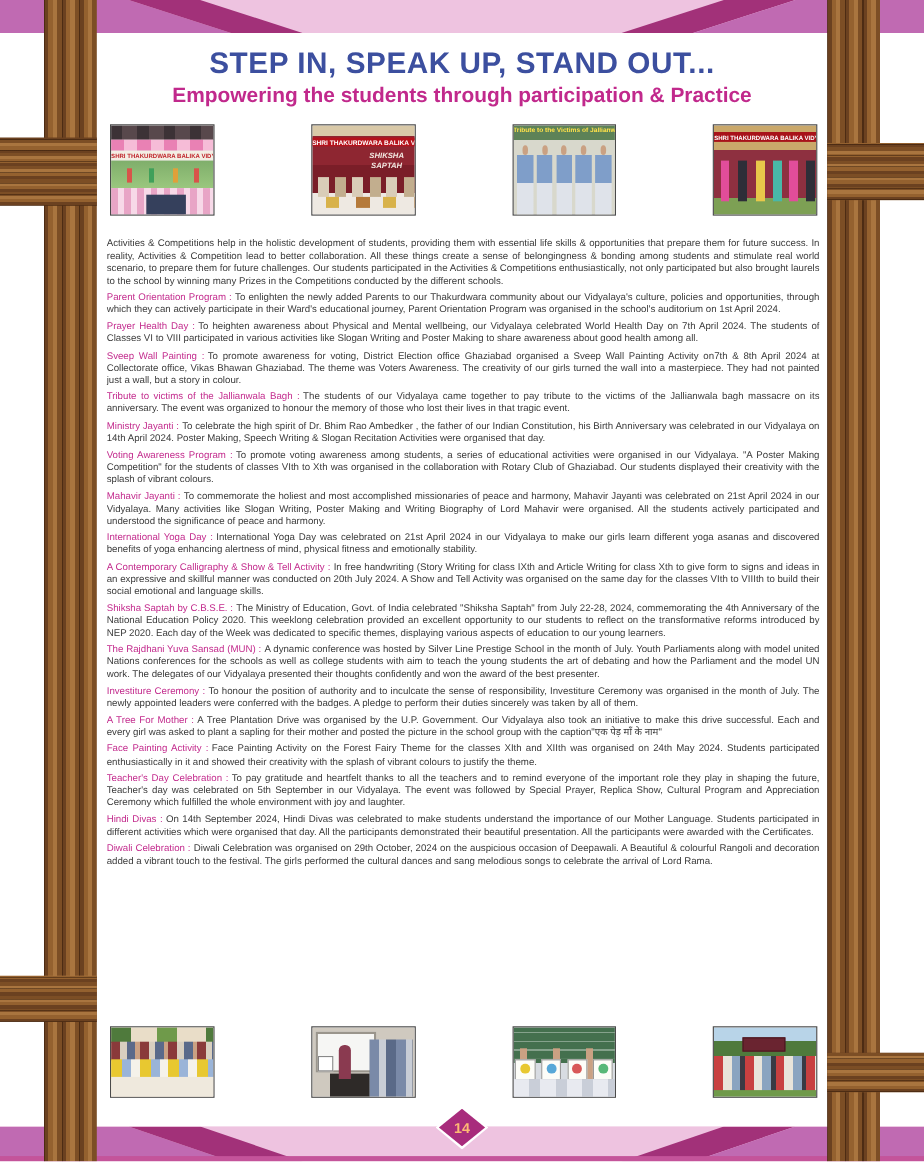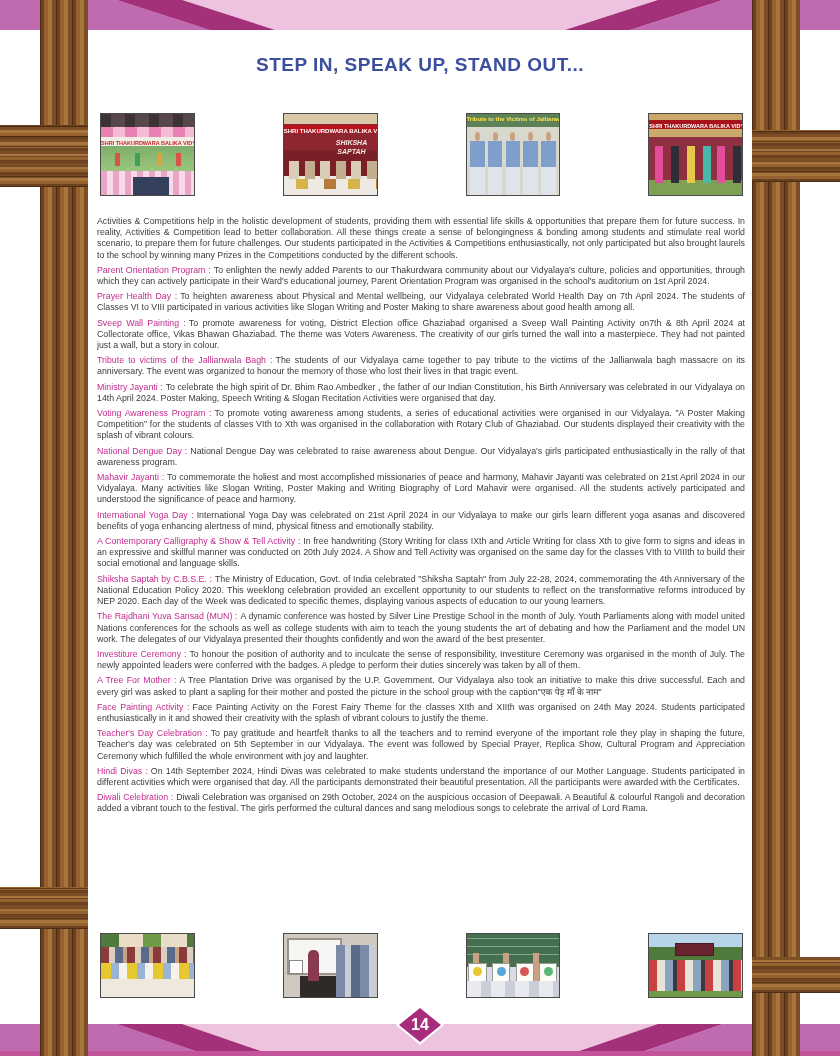--- a/index.html
+++ b/index.html
@@ -28,21 +28,21 @@
   .pillar-left{left:40px;}
   .pillar-right{left:752px;}
   .crossbar{position:absolute;z-index:2;}
   .cb-lt{left:0;top:125px;width:88px;height:62px;}
   .cb-rt{left:752px;top:130px;width:88px;height:52px;}
   .cb-lb{left:0;top:887px;width:88px;height:42px;}
   .cb-rb{left:752px;top:957px;width:88px;height:36px;}
 
   
   .title-block{position:absolute;left:100px;top:38px;width:640px;text-align:center;z-index:3;}
-  .main-title{font-size:19px;font-weight:bold;color:#3c4f9f;letter-spacing:.5px;margin:16px;}
+  .main-title{font-size:27px;font-weight:bold;color:#3c4f9f;letter-spacing:.5px;margin:4px;}
   .sub-title{font-size:19px;font-weight:bold;color:#c1298c;margin:2px 0 0 0;}
 
   
   .photo-row{position:absolute;left:60px;width:723px;display:flex;gap:8px;z-index:3;}
   .photo-row-top{top:97px;height:115px;}
   .photo-row-bottom{top:917px;height:97px;}
   .photo{position:relative;flex:1;border:1px solid #4a4a4a;overflow:hidden;background:#ddd;}
   .layer{position:absolute;left:0;width:100%;}
 
   
@@ -109,21 +109,21 @@
   
   .content{position:absolute;left:97px;top:216px;width:648px;height:698px;overflow:hidden;z-index:3;}
   .content p{margin:0 0 4px 0;font-size:8.8px;line-height:11.2px;color:#3b3b3b;text-align:justify;}
   .content .lead{color:#c32b8d;font-weight:normal;margin-right:3px;}
   .content .lead:empty{display:none;margin:0;}
 
   
   .page-num-wrap{position:absolute;left:396px;top:1005px;width:48px;height:40px;z-index:4;
     background:#fff;clip-path:polygon(50% 0,100% 50%,50% 100%,0 50%);display:flex;align-items:center;justify-content:center;}
   .page-num{width:42px;height:34px;background:#a82c7c;clip-path:polygon(50% 0,100% 50%,50% 100%,0 50%);
-    color:#ffffff;font-size:16px;font-weight:bold;display:flex;align-items:center;justify-content:center;}
+    color:#fdba74;font-size:13px;font-weight:bold;display:flex;align-items:center;justify-content:center;}
 </style>
 </head>
 <body>
 
 <div class="page">
 
   <div class="band band-top">
     <div class="band-shape shape-purple-l"></div>
     <div class="band-shape shape-dark-l"></div>
     <div class="band-shape shape-dark-r"></div>
@@ -140,20 +140,21 @@
 
   <div class="pillar pillar-left wood-v"></div>
   <div class="pillar pillar-right wood-v"></div>
   <div class="crossbar cb-lt wood-h"></div>
   <div class="crossbar cb-rt wood-h"></div>
   <div class="crossbar cb-lb wood-h"></div>
   <div class="crossbar cb-rb wood-h"></div>
 
   <div class="title-block">
     <h1 class="main-title">STEP IN, SPEAK UP, STAND OUT...</h1>
+    <h2 class="sub-title">Empowering the students through participation &amp; Practice</h2>
   </div>
 
   <div class="photo-row photo-row-top">
     <figure class="photo">
       <div class="layer p1-lights"></div>
       <div class="layer p1-curtain"></div>
       <div class="layer p1-banner">SHRI THAKURDWARA BALIKA VIDYALAYA</div>
       <div class="layer p1-stage"></div>
       <div class="layer p1-dancers"></div>
       <div class="layer p1-skirt"></div>
@@ -188,21 +189,20 @@
   </div>
 
   <div class="content">
     <p><span>Activities &amp; Competitions help in the holistic development of students, providing them with essential life skills &amp; opportunities that prepare them for future success. In reality, Activities &amp; Competition lead to better collaboration. All these things create a sense of belongingness &amp; bonding among students and stimulate real world scenario, to prepare them for future challenges. Our students participated in the Activities &amp; Competitions enthusiastically, not only participated but also brought laurels to the school by winning many Prizes in the Competitions conducted by the different schools.</span></p>
     <p><span class="lead">Parent Orientation Program :</span><span>To enlighten the newly added Parents to our Thakurdwara community about our Vidyalaya's culture, policies and opportunities, through which they can actively participate in their Ward's educational journey, Parent Orientation Program was organised in the school's auditorium on 1st April 2024.</span></p>
     <p><span class="lead">Prayer Health Day :</span><span>To heighten awareness about Physical and Mental wellbeing, our Vidyalaya celebrated World Health Day on 7th April 2024. The students of Classes VI to VIII participated in various activities like Slogan Writing and Poster Making to share awareness about good health among all.</span></p>
     <p><span class="lead">Sveep Wall Painting :</span><span>To promote awareness for voting, District Election office Ghaziabad organised a Sveep Wall Painting Activity on7th &amp; 8th April 2024 at Collectorate office, Vikas Bhawan Ghaziabad. The theme was Voters Awareness. The creativity of our girls turned the wall into a masterpiece. They had not painted just a wall, but a story in colour.</span></p>
     <p><span class="lead">Tribute to victims of the Jallianwala Bagh :</span><span>The students of our Vidyalaya came together to pay tribute to the victims of the Jallianwala bagh massacre on its anniversary. The event was organized to honour the memory of those who lost their lives in that tragic event.</span></p>
     <p><span class="lead">Ministry Jayanti :</span><span>To celebrate the high spirit of Dr. Bhim Rao Ambedker , the father of our Indian Constitution, his Birth Anniversary was celebrated in our Vidyalaya on 14th April 2024. Poster Making, Speech Writing &amp; Slogan Recitation Activities were organised that day.</span></p>
     <p><span class="lead">Voting Awareness Program :</span><span>To promote voting awareness among students, a series of educational activities were organised in our Vidyalaya. "A Poster Making Competition" for the students of classes VIth to Xth was organised in the collaboration with Rotary Club of Ghaziabad. Our students displayed their creativity with the splash of vibrant colours.</span></p>
-    <p><span class="lead">National Dengue Day :</span><span>National Dengue Day was celebrated to raise awareness about Dengue. Our Vidyalaya's girls participated enthusiastically in the rally of that awareness program.</span></p>
     <p><span class="lead">Mahavir Jayanti :</span><span>To commemorate the holiest and most accomplished missionaries of peace and harmony, Mahavir Jayanti was celebrated on 21st April 2024 in our Vidyalaya. Many activities like Slogan Writing,  Poster Making and Writing Biography of Lord Mahavir were organised. All the students actively participated and understood the significance of peace and harmony.</span></p>
     <p><span class="lead">International Yoga Day :</span><span>International Yoga Day was celebrated on 21st April 2024 in our Vidyalaya to make our girls learn different yoga asanas and discovered benefits of yoga enhancing alertness of mind, physical fitness and emotionally stability.</span></p>
     <p><span class="lead">A Contemporary Calligraphy &amp; Show &amp; Tell Activity :</span><span>In free handwriting (Story Writing for class IXth and Article Writing for class Xth to give form to signs and ideas in an expressive and skillful manner was conducted on 20th July 2024. A Show and Tell Activity was organised on the same day for the classes VIth to VIIIth to build their social emotional and language skills.</span></p>
     <p><span class="lead">Shiksha Saptah by C.B.S.E. :</span><span>The Ministry of Education, Govt. of India celebrated "Shiksha Saptah" from July 22-28, 2024, commemorating the 4th Anniversary of the National Education Policy 2020. This weeklong celebration provided an excellent opportunity to our students to reflect on the transformative reforms introduced by NEP 2020. Each day of the Week was dedicated to specific themes, displaying various aspects of education to our young learners.</span></p>
     <p><span class="lead">The Rajdhani Yuva Sansad (MUN) :</span><span>A dynamic conference was hosted by Silver Line Prestige School in the month of July. Youth Parliaments along with model united Nations conferences for the schools as well as college students with aim to teach the young students the art of debating and how the Parliament and the model UN work. The delegates of our Vidyalaya presented their thoughts confidently and won the award of the best presenter.</span></p>
     <p><span class="lead">Investiture Ceremony :</span><span>To honour the position of authority and to inculcate the sense of responsibility, Investiture Ceremony was organised in the month of July. The newly appointed leaders were conferred with the badges. A pledge to perform their duties sincerely was taken by all of them.</span></p>
     <p><span class="lead">A Tree For Mother :</span><span>A Tree Plantation Drive was organised by the U.P. Government. Our Vidyalaya also took an initiative to make this drive successful. Each and every girl was asked to plant a sapling for their mother and posted the picture in the school group with the caption"एक पेड़ माँ के नाम"</span></p>
     <p><span class="lead">Face Painting Activity :</span><span>Face Painting Activity on the Forest Fairy Theme for the classes XIth and XIIth was organised on 24th May 2024. Students participated enthusiastically in it and showed their creativity with the splash of vibrant colours to justify the theme.</span></p>
     <p><span class="lead">Teacher's Day Celebration :</span><span>To pay gratitude and heartfelt thanks to all the teachers and to remind everyone of the important role they play in shaping the future, Teacher's day was celebrated on 5th September in our Vidyalaya. The event was followed by Special Prayer, Replica Show, Cultural Program and Appreciation Ceremony which fulfilled the whole environment with joy and laughter.</span></p>
     <p><span class="lead">Hindi Divas :</span><span>On 14th September 2024, Hindi Divas was celebrated to make students understand the importance of our Mother Language. Students participated in different activities which were organised that day. All the participants demonstrated their beautiful presentation. All the participants were awarded with the Certificates.</span></p>

